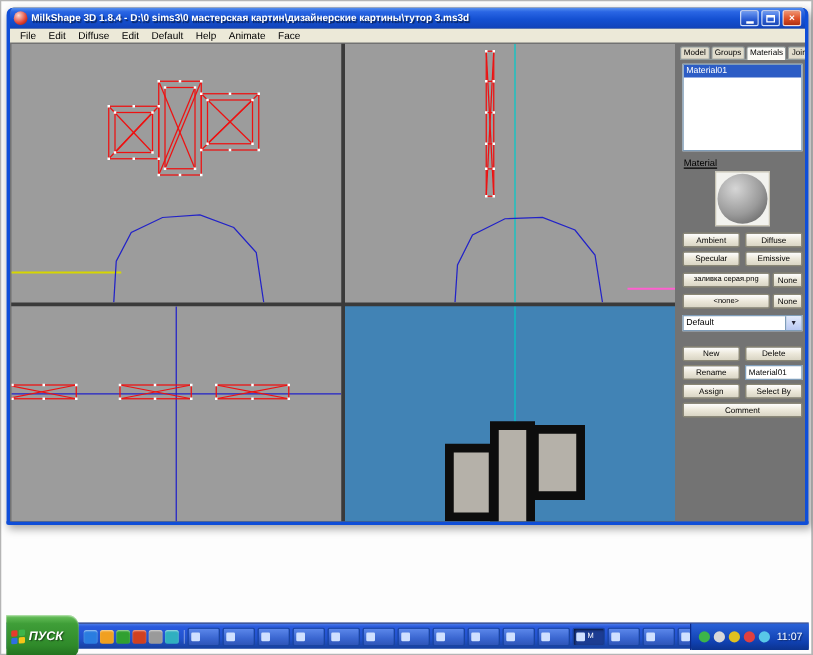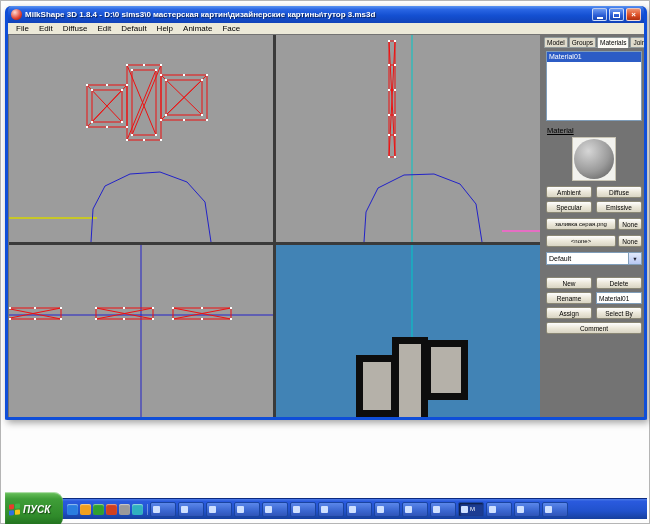--- a/index.html
+++ b/index.html
@@ -423,15 +423,25 @@
         <div class="task-btn">
           <span class="task-ico"></span>
         </div>
         <div class="task-btn">
           <span class="task-ico"></span>
         </div>
         <div class="task-btn">
           <span class="task-ico"></span>
         </div>
       </div>
+    <div class="tray">
+      <span style="display:flex;gap:3px;" id="tray-icons">
+          <span class="tray-ico" style="background: rgb(60, 180, 74);"></span>
+          <span class="tray-ico" style="background: rgb(216, 216, 216);"></span>
+          <span class="tray-ico" style="background: rgb(224, 192, 32);"></span>
+          <span class="tray-ico" style="background: rgb(224, 64, 64);"></span>
+          <span class="tray-ico" style="background: rgb(88, 200, 232);"></span>
+        </span>
+      <span class="clock">11:07</span>
+    </div>
   </div>
 
 </div>
 
 </body></html>

